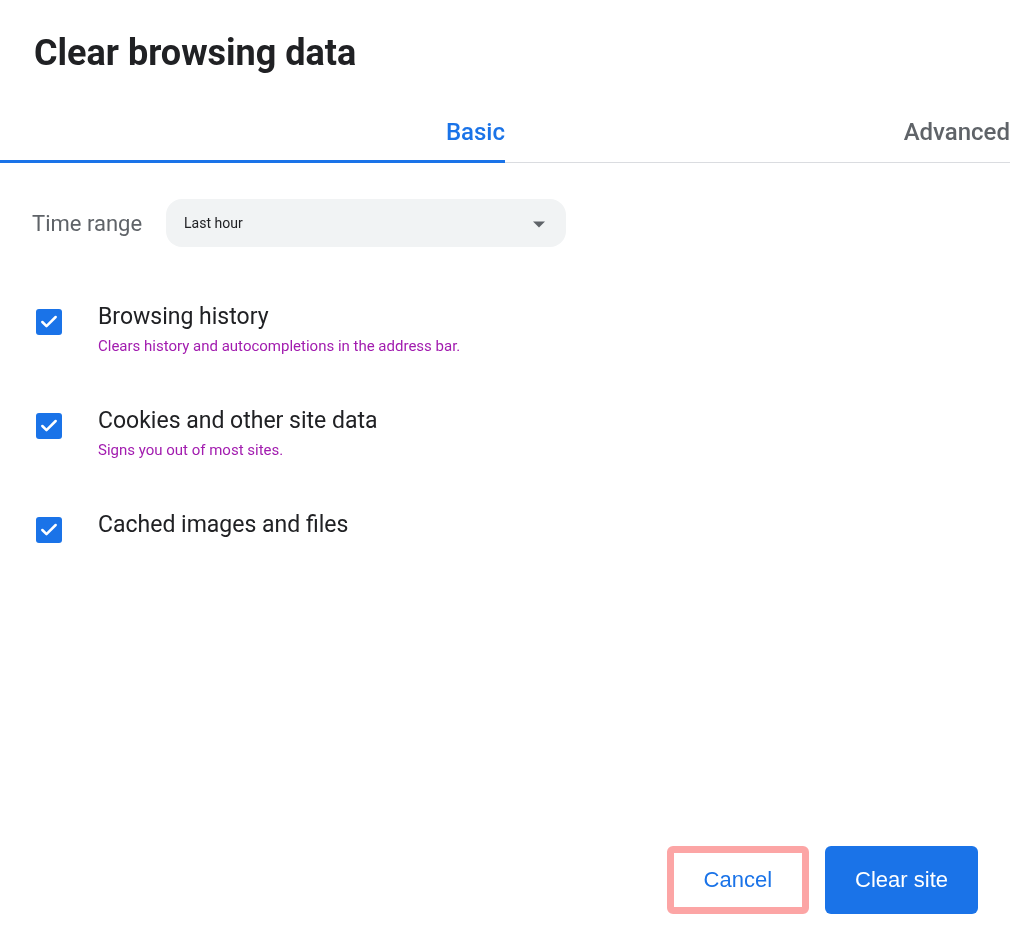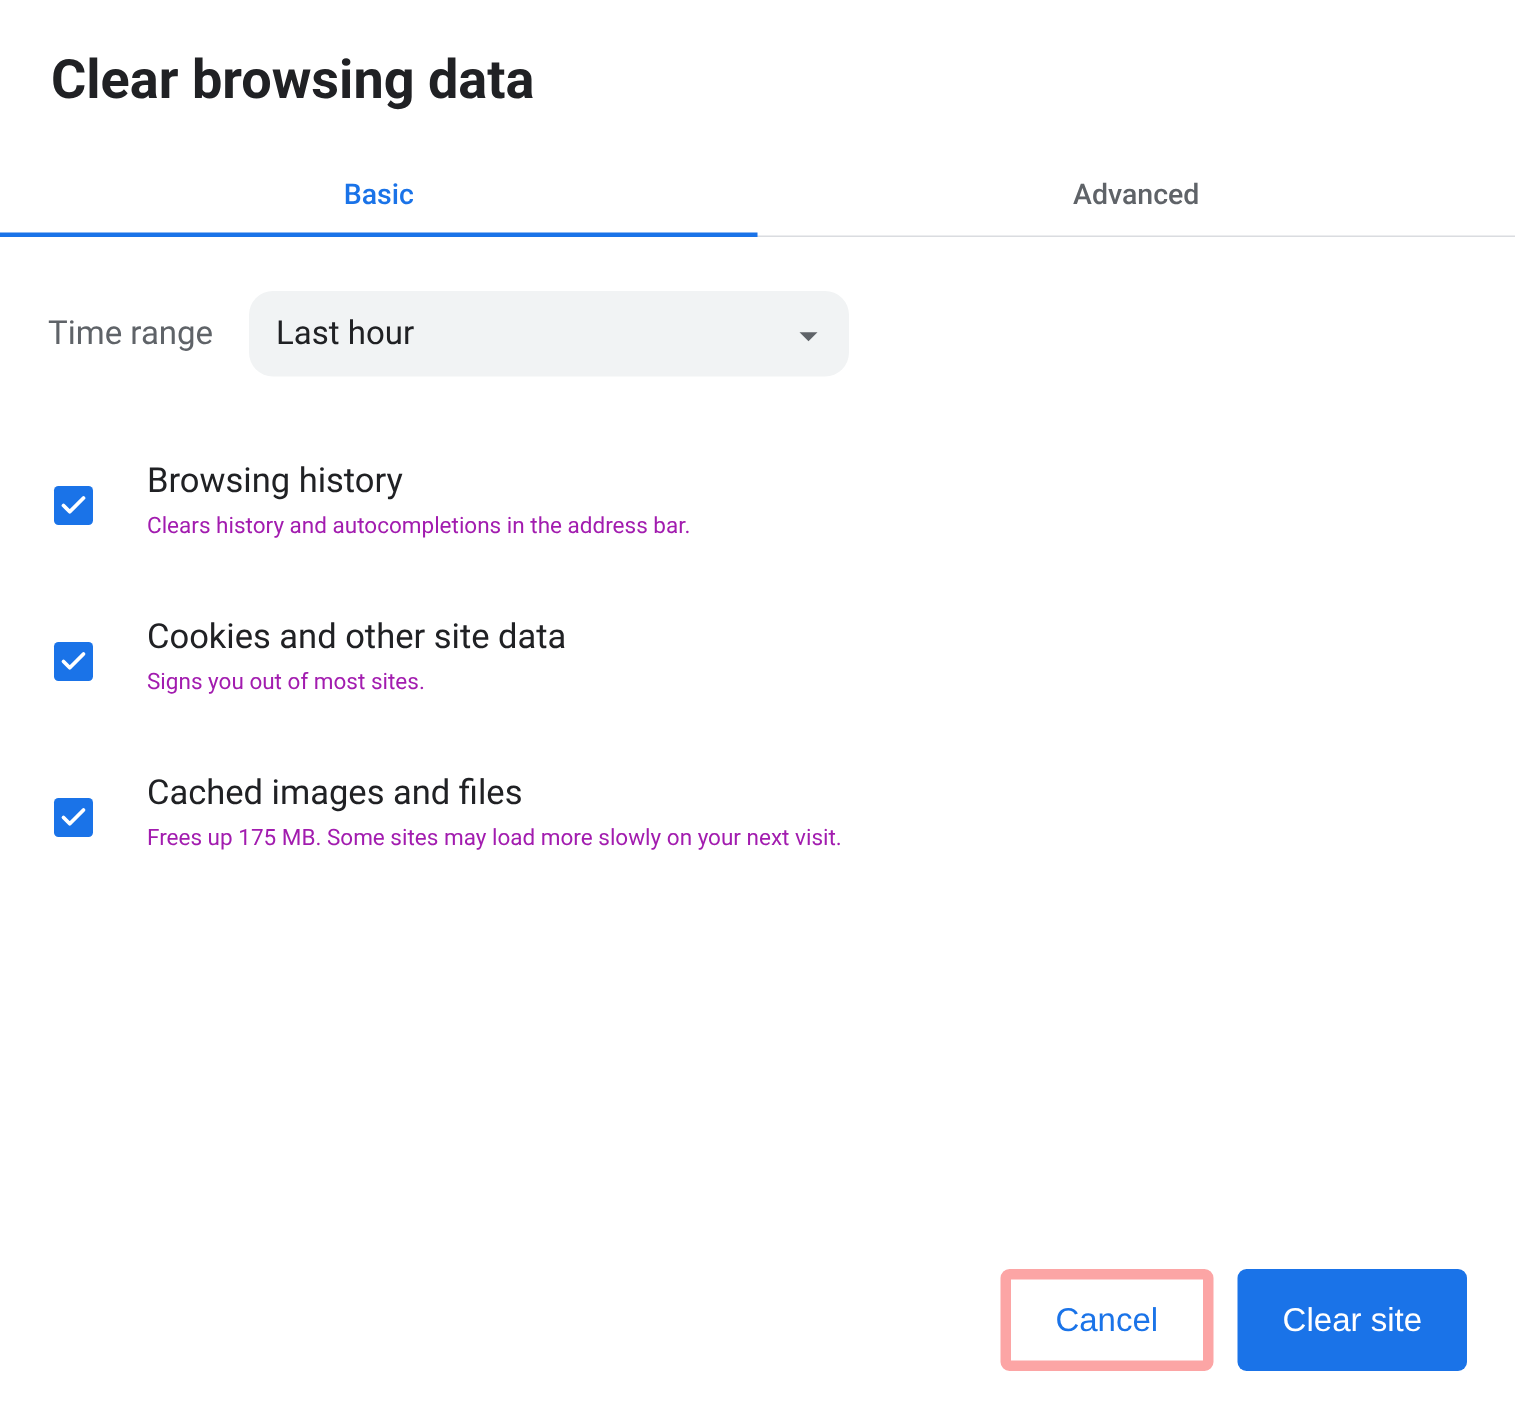--- a/index.html
+++ b/index.html
@@ -23,23 +23,23 @@
       padding-left: 2px;
     }
     .tabs {
       display: flex;
       border-bottom: 1px solid #dadce0;
       margin-left: -32px;
       margin-right: -32px;
     }
     .tab {
       flex: 1;
-      text-align: center;
-      padding: 16px 16px;
-      font-size: 19px;
+      text-align: right;
+      padding: 16px 0;
+      font-size: 24px;
       font-weight: 500;
       cursor: pointer;
       position: relative;
       color: #5f6368;
     }
     .tab.active {
       color: #1a73e8;
     }
     .tab.active::after {
       content: '';
@@ -66,37 +66,37 @@
     .select-wrap {
       position: relative;
       width: 400px;
     }
     .select {
       width: 100%;
       background: #f1f3f4;
       border: none;
       border-radius: 16px;
       padding: 16px 48px 16px 18px;
-      font-size: 22px;
+      font-size: 14px;
       color: #202124;
       cursor: pointer;
       display: flex;
       align-items: center;
       justify-content: space-between;
     }
     .select-caret {
       position: absolute;
       right: 20px;
       top: 50%;
       transform: translateY(-50%);
       pointer-events: none;
     }
     .option-row {
       display: flex;
-      align-items: center;
+      align-items: flex-start;
       gap: 36px;
       margin-bottom: 50px;
     }
     .checkbox {
       width: 26px;
       height: 26px;
       background: #1a73e8;
       border-radius: 3px;
       display: flex;
       align-items: center;
@@ -199,21 +199,20 @@
   </div>
 
   <div class="option-row">
     <div class="checkbox">
       <svg viewBox="0 0 24 24">
           <path d="M4 12 L9 17 L20 6" stroke="#fff" stroke-width="3" fill="none" stroke-linecap="round" stroke-linejoin="round"></path>
         </svg>
     </div>
     <div class="option-text">
       <div class="option-title">Cached images and files</div>
-      <div class="option-desc">Frees up 175 MB. Some sites may load more slowly on your next visit.</div>
     </div>
   </div>
 
 </div>
 
 <div class="button-row">
   <button class="btn btn-cancel">Cancel</button>
   <button class="btn btn-primary">Clear site</button>
 </div>
 

